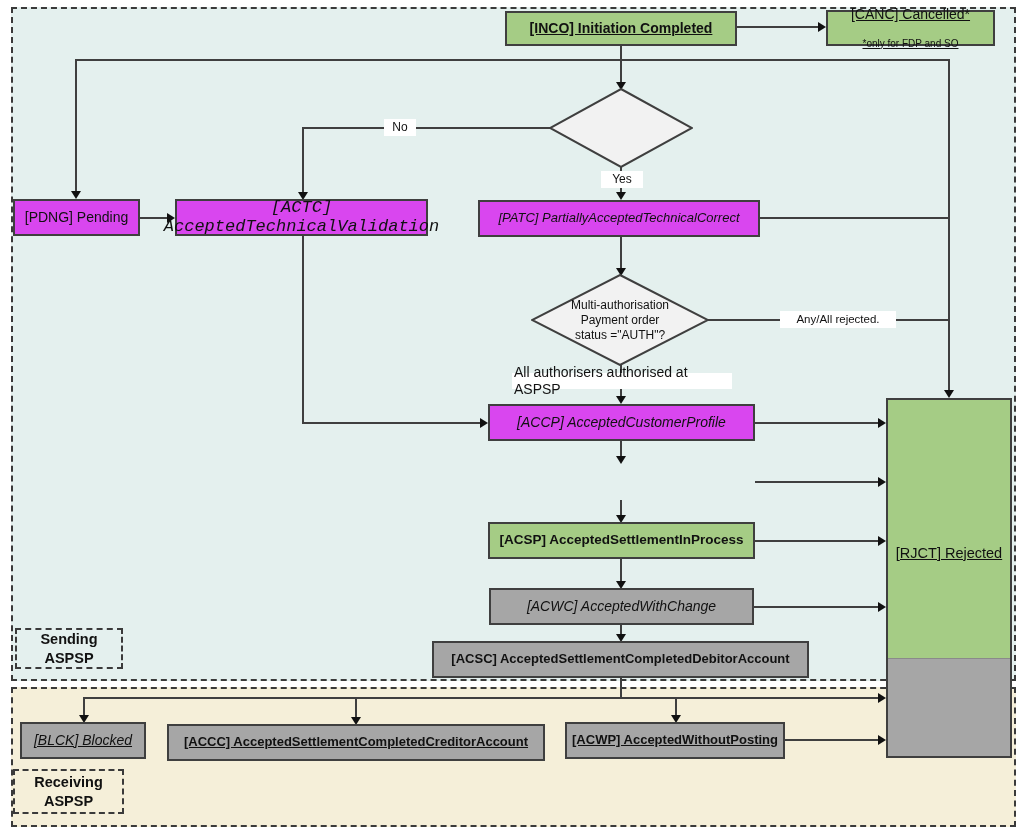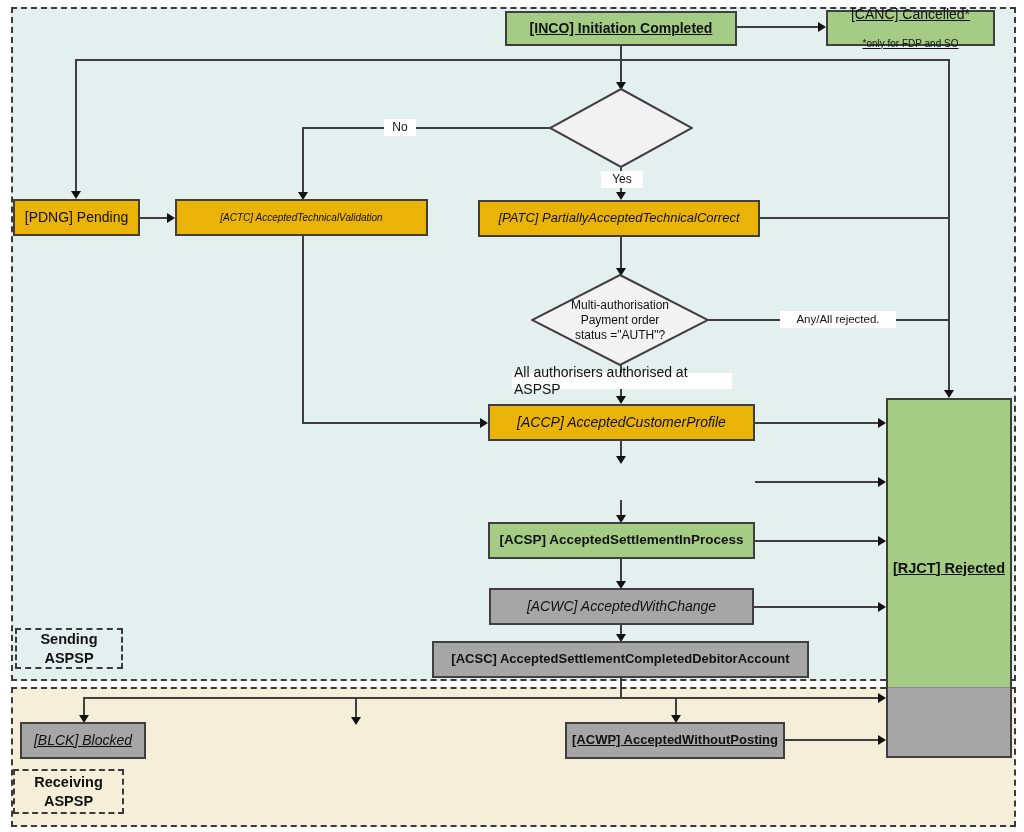--- a/index.html
+++ b/index.html
@@ -15,45 +15,45 @@
     display:flex;align-items:center;justify-content:center;font-weight:bold;font-size:14.5px;
     text-align:center;white-space:pre-line;line-height:1.3;
   }
   #lbl-sending{left:15px;top:628px;width:108px;height:41px;}
   #lbl-receiving{left:13px;top:769px;width:111px;height:45px;}
   .node{
     position:absolute;border:2px solid #3f3f3f;box-sizing:border-box;
     display:flex;align-items:center;justify-content:center;text-align:center;
     font-size:14px;line-height:1.1;
   }
-  .orange{background:#eab308;}
+  .orange{background:#d946ef;}
   .green{background:#A5CC85;}
   .gray{background:#A6A6A6;}
   .it{font-style:italic;}
   .b{font-weight:bold;}
   .u{text-decoration:underline;}
   .small{font-size:13px;}
   #n-inco{left:505px;top:11px;width:232px;height:35px;}
   #n-canc{left:826px;top:10px;width:169px;height:36px;flex-direction:column;}
   #n-canc .note{font-size:10px;text-decoration:underline;margin-top:15px;}
   #n-pdng{left:13px;top:199px;width:127px;height:37px;}
-  #n-actc{left:175px;top:199px;width:253px;height:37px;font-size:10px;}
+  #n-actc{left:175px;top:199px;width:253px;height:37px;font-size:17px;font-family:Liberation Mono, monospace;}
   #n-patc{left:478px;top:200px;width:282px;height:37px;}
   #n-accp{left:488px;top:404px;width:267px;height:37px;}
   #n-acfc{left:488px;top:463px;width:267px;height:37px;}
   #n-acsp{left:488px;top:522px;width:267px;height:37px;font-size:13.5px;}
   #n-acwc{left:489px;top:588px;width:265px;height:37px;}
   #n-acsc{left:432px;top:641px;width:377px;height:37px;}
   #n-blck{left:20px;top:722px;width:126px;height:37px;}
   #n-accc{left:167px;top:724px;width:378px;height:37px;}
   #n-acwp{left:565px;top:722px;width:220px;height:37px;}
   #n-rjct{left:886px;top:398px;width:126px;height:360px;border:2px solid #3f3f3f;
     box-sizing:border-box;position:absolute;display:flex;flex-direction:column;}
-  #n-rjct .seg-green{background:#A5CC85;height:287px;display:flex;align-items:center;
-    justify-content:center;padding-top:48px;box-sizing:border-box;font-weight:bold;
+  #n-rjct .seg-green{background:#A5CC85;height:258px;display:flex;align-items:center;
+    justify-content:center;padding-top:48px;box-sizing:border-box;font-weight:normal;
     text-decoration:underline;font-size:14.5px;}
   #n-rjct .seg-gray{background:#A6A6A6;flex:1;border-top:1px solid #8a8a8a;}
   .dshape{position:absolute;}
   .dtext{
     position:absolute;display:flex;align-items:center;justify-content:center;text-align:center;
     white-space:pre-line;font-size:12px;line-height:1.25;
   }
   #d1-text{left:549px;top:92px;width:144px;height:72px;}
   #d2-text{left:531px;top:278px;width:178px;height:84px;}
   .lh{position:absolute;height:2px;background:#3f3f3f;}
@@ -173,20 +173,21 @@
   <div class="node gray b small" id="n-acsc">[ACSC] AcceptedSettlementCompletedDebitorAccount</div>
 
   <div id="n-rjct">
     <div class="seg-green">
       <span>[RJCT] Rejected</span>
     </div>
     <div class="seg-gray"></div>
   </div>
 
   <div class="node gray it u" id="n-blck">[BLCK] Blocked</div>
+  <div class="node gray b u small" id="n-accc">[ACCC] AcceptedSettlementCompletedCreditorAccount</div>
   <div class="node gray b u small" id="n-acwp">[ACWP] AcceptedWithoutPosting</div>
 
   <div class="elabel" id="el-no">No</div>
   <div class="elabel" id="el-yes">Yes</div>
   <div class="elabel" id="el-anyall">Any/All rejected.</div>
   <div class="elabel" id="el-allauth">All authorisers authorised at ASPSP</div>
 
   <div class="lane-label" id="lbl-sending">Sending ASPSP</div>
   <div class="lane-label" id="lbl-receiving">Receiving
 ASPSP</div>

